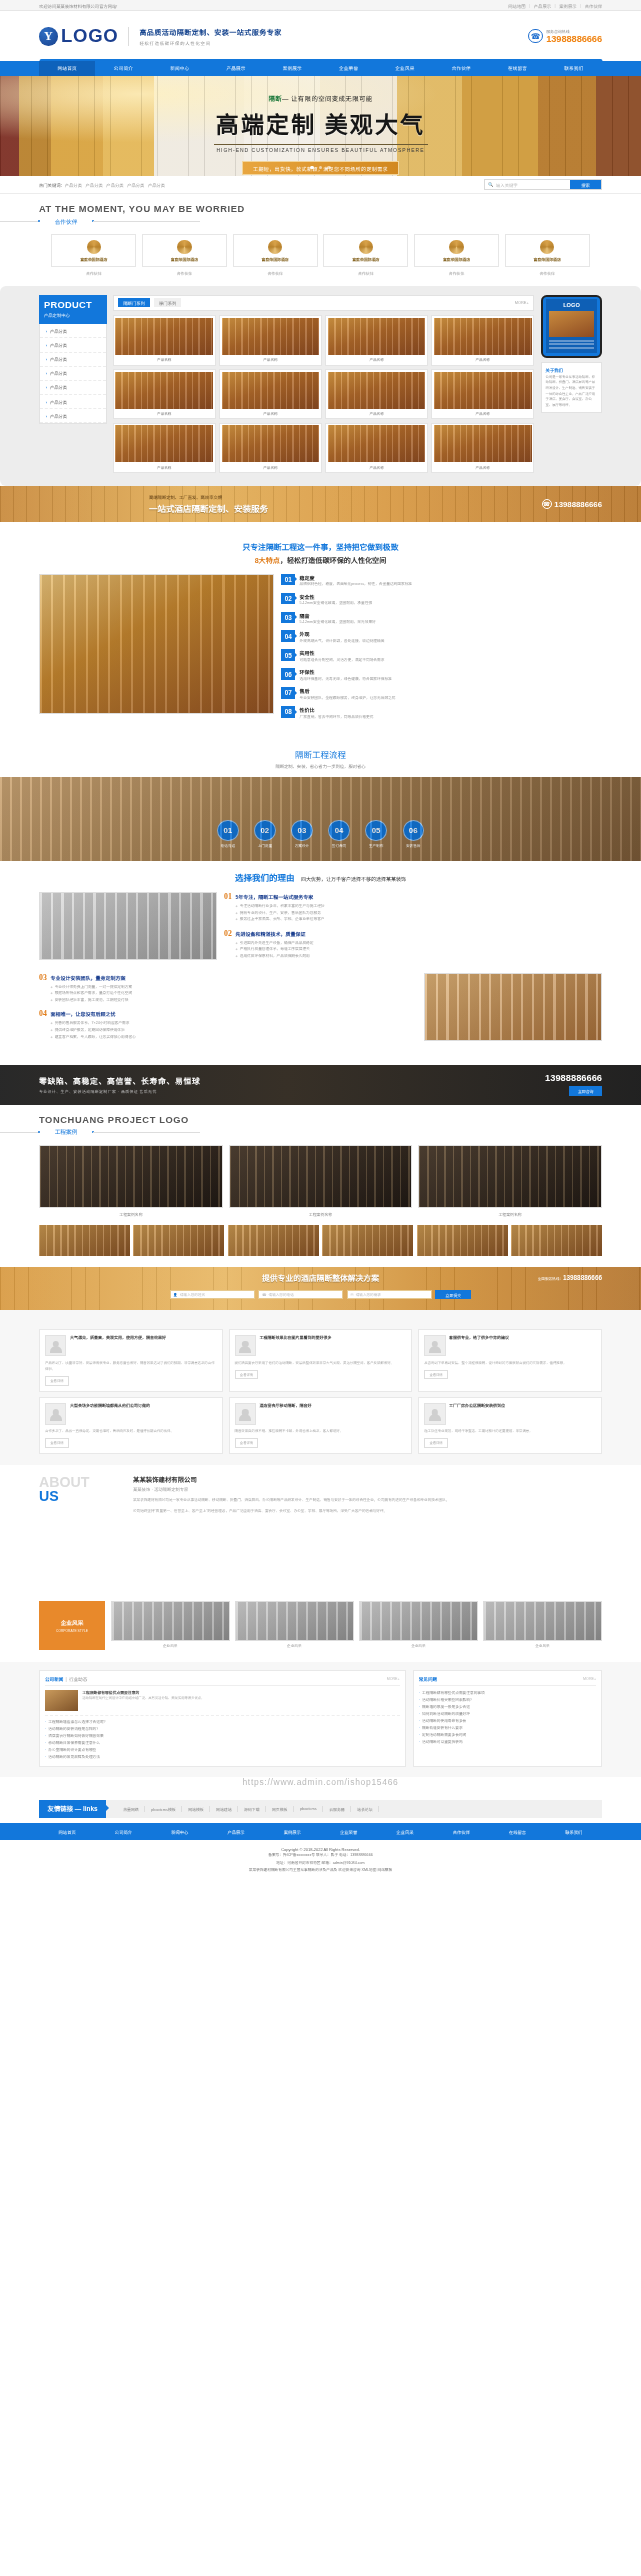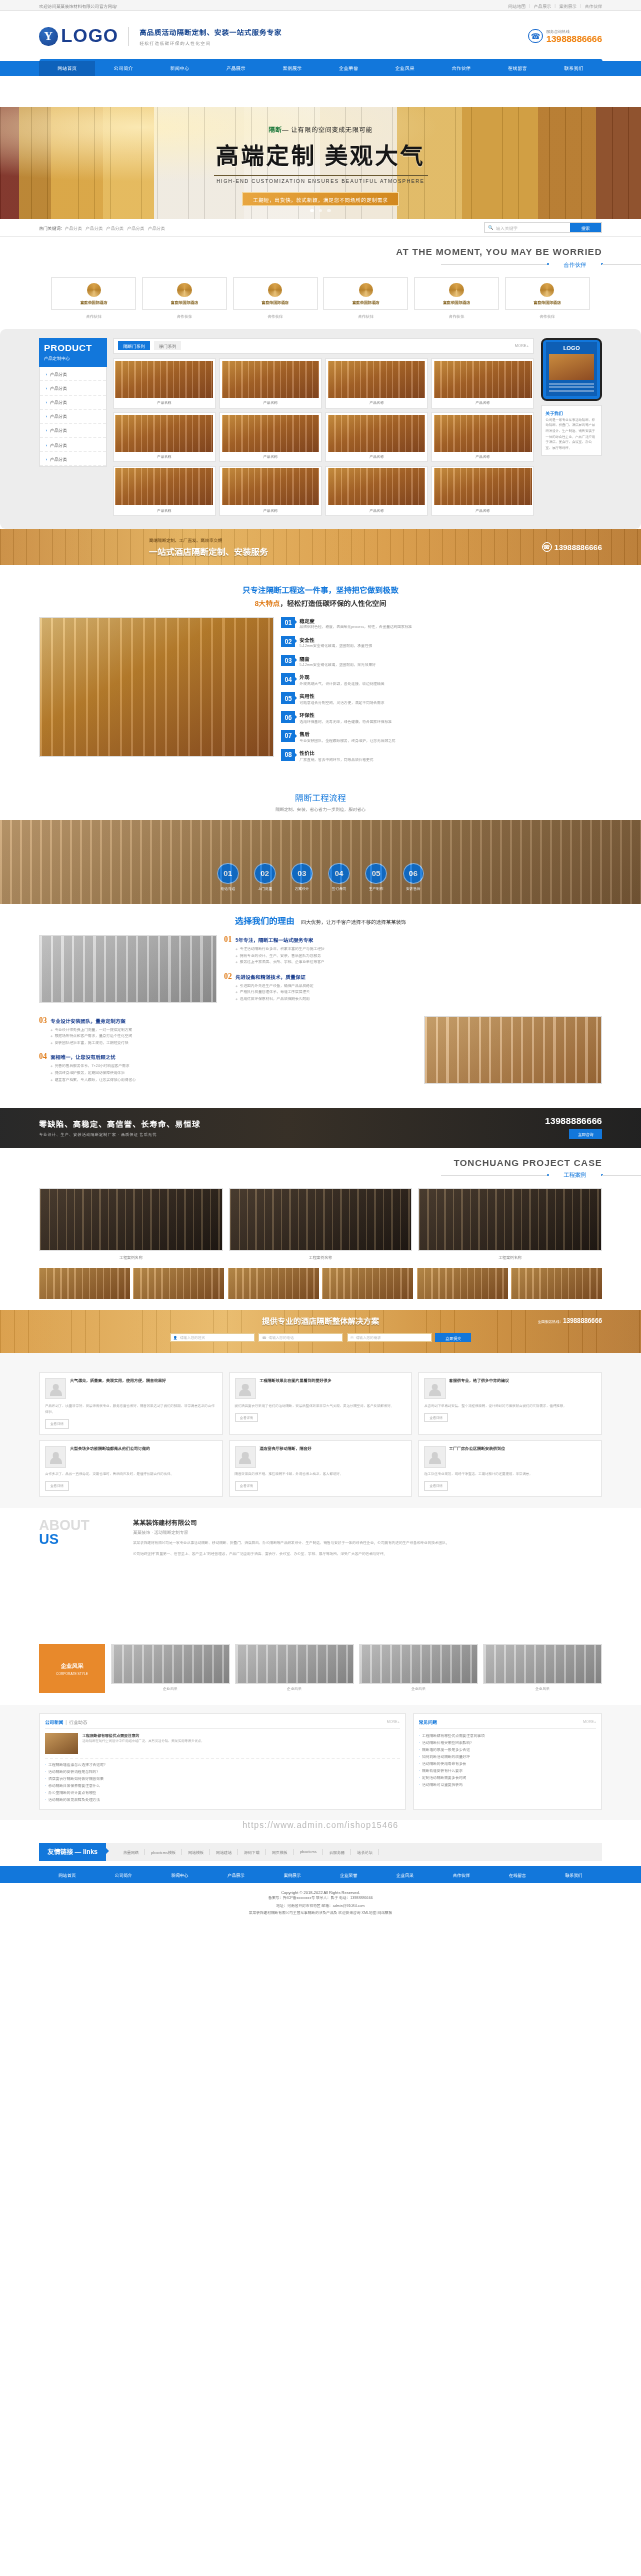--- a/index.html
+++ b/index.html
@@ -48,24 +48,23 @@
   .nav { background:#1277db; height:14.2px; position:relative; }
   .nav::before{content:"";position:absolute;left:50%;transform:translateX(-50%);top:-2.8px;width:563px;height:2.8px;background:#1277db;border-radius:2.1px 2.1px 0 0;}
   .nav .wrap { display:flex; height:14.2px; }
   .nav a {
     flex:1; color:#fff; font-size:4.6px; text-decoration:none; display:flex;
     align-items:center; justify-content:center; letter-spacing:0.2px;
   }
   .nav a.on { background:#0e62bb; }
 
   
-  .banner { height:112px; position:relative; overflow:hidden;
+  .banner { height:100px; position:relative; overflow:hidden;
      background:
        linear-gradient(90deg,#7d2f24 0 3%,#b8812c 3% 8%,#d8a33f 8% 16%,#e4b757 16% 24%,#efeae0 24% 38%,#f3efe8 38% 50%,#efe7d7 50% 62%,#e0b861 62% 72%,#cf9a3a 72% 84%,#b5782a 84% 93%,#8a4a24 93% 100%);
-     margin-top: 31px;
   }
   .banner .shine{position:absolute;inset:0;background:radial-gradient(ellipse at 22% 18%, rgba(255,240,190,.85), rgba(255,255,255,0) 42%);}
   .banner .cols{position:absolute;inset:0;background:repeating-linear-gradient(90deg, rgba(0,0,0,.10) 0 0.7px, rgba(255,255,255,.05) 0.7px 15.7px);}
   .bcontent { position:absolute; left:0; right:0; top:18.5px; text-align:center; }
   .bc-sub { font-size:6.4px; color:#1d1d1d; letter-spacing:0.4px; }
   .bc-sub b { color:#1f7a3d; }
   .bc-main { font-size:23px; font-weight:bold; color:#161616; letter-spacing:2.1px; margin-top:2.8px;
      text-shadow:0 0.7px 0 rgba(255,255,255,.5); }
   .bc-rule { width:214px; height:0.7px; background:#6b5a33; margin:4.3px auto 2.1px; }
   .bc-en { font-size:5px; color:#3a3a3a; letter-spacing:1px; }
@@ -80,21 +79,21 @@
   .searchbar .wrap{display:flex;align-items:center;height:18.5px;}
   .hotwords{font-size:4.3px;color:#999;}
   .hotwords b{color:#666;font-weight:normal;}
   .hotwords a{color:#999;text-decoration:none;margin-right:3.6px;}
   .sform{margin-left:auto;display:flex;height:10.7px;border:0.7px solid #d9d9d9;}
   .sform .si{width:85px;display:flex;align-items:center;gap:2.1px;padding:0 3.6px;font-size:4.3px;color:#bbb;}
   .sform .sbtn{background:#1277db;color:#fff;font-size:4.3px;width:31px;display:flex;align-items:center;justify-content:center;}
 
   
   .sec { padding:10px 0; }
-  .stitle { text-align:right; }
+  .stitle { text-align:left; }
   .stitle .en { font-size:9.3px; color:#555; letter-spacing:0.6px; font-weight:bold;}
   .stitle .cn { font-size:5.7px; color:#1277db; margin-top:2.8px; position:relative; display:inline-block; padding:0 15.7px;}
   .stitle .cn::before,.stitle .cn::after{content:"";position:absolute;top:50%;width:107px;height:0.7px;background:#ddd;}
   .stitle .cn::before{right:100%;}
   .stitle .cn::after{left:100%;}
   .stitle .cn i{position:absolute;top:50%;margin-top:-1.1px;width:2.1px;height:2.1px;border-radius:50%;background:#1277db;}
   .stitle .cn i.l{right:100%;margin-right:-1.4px;}
   .stitle .cn i.r{left:100%;margin-left:-1.4px;}
 
   
@@ -730,21 +729,21 @@
     <div class="rt">
       <div class="n">13988886666</div>
       <div class="btn">立即咨询</div>
     </div>
   </div>
 </div>
 
 <div class="cases">
   <div class="wrap">
     <div class="stitle">
-      <div class="en">TONCHUANG PROJECT CASE</div>
+      <div class="en">TONCHUANG PROJECT LOGO</div>
       <div class="cn"><i class="l"></i><i class="r"></i><span>工程案例</span></div>
     </div>
     <div class="casegrid" id="casebig">
         <div class="case">
           <div class="im"></div>
           <div class="cp">工程案例名称</div>
         </div>
         <div class="case">
           <div class="im"></div>
           <div class="cp">工程案例名称</div>

